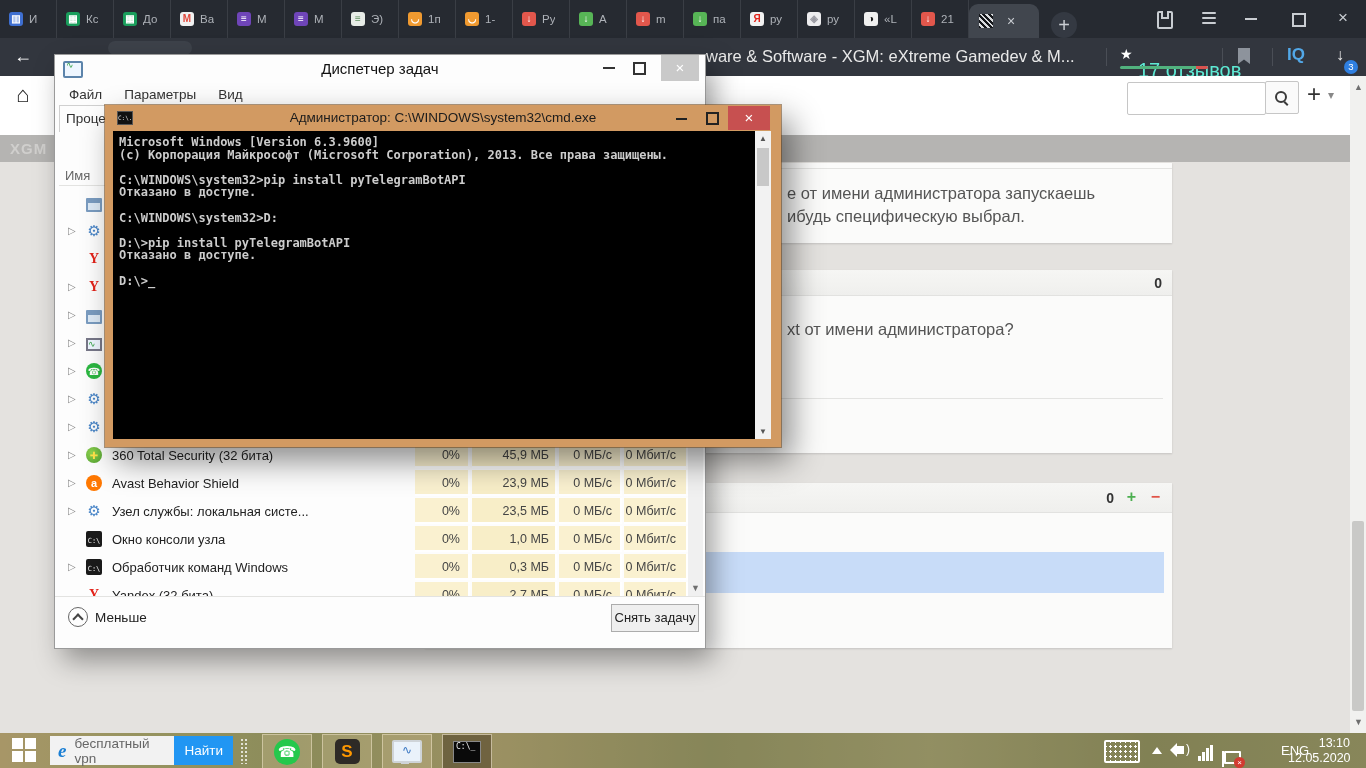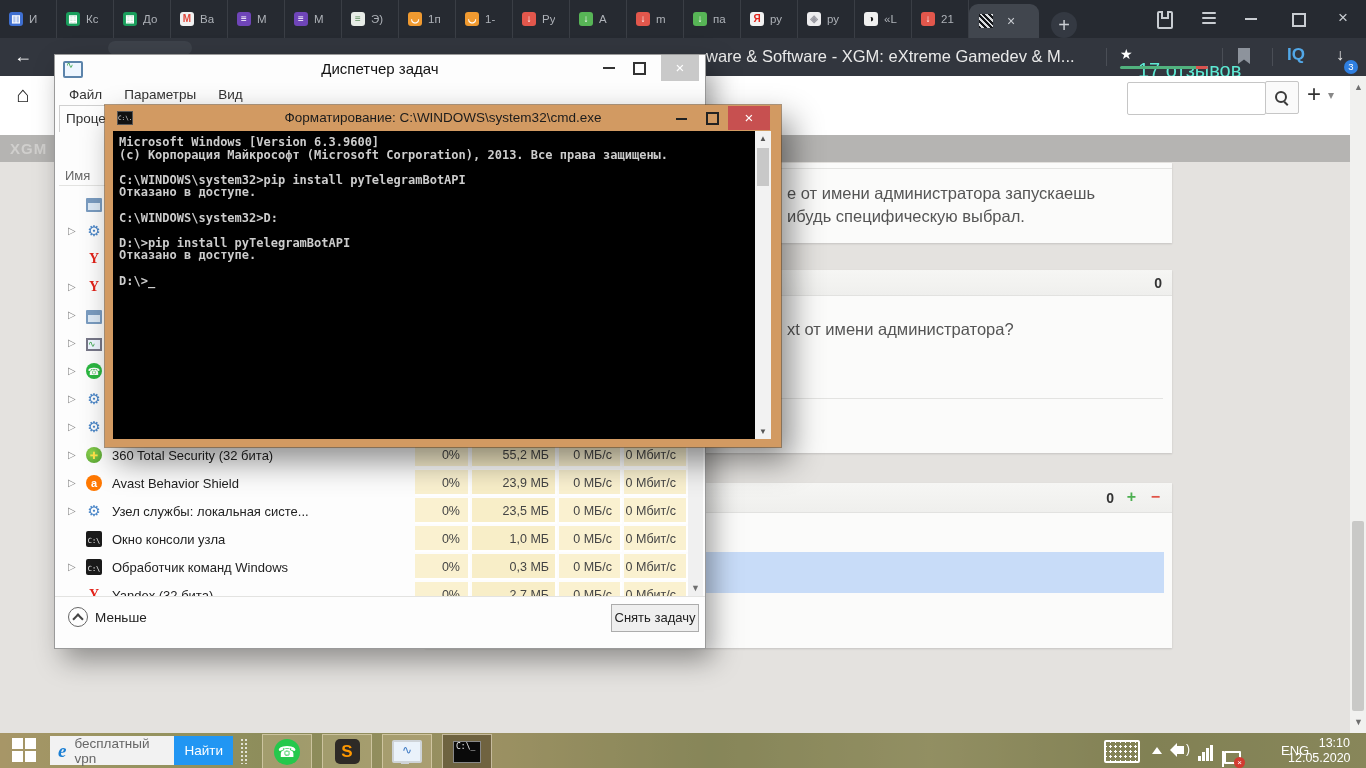--- a/index.html
+++ b/index.html
@@ -356,21 +356,21 @@
         </div>
       </div>
 
     <div class="abs" style="left:3px;top:387px;width:630px;height:154px;overflow:hidden;">
 
     <div class="tmrow">
           <span class="tm-arrow">▷</span>
           <span class="ticon" data-icon="s360"></span>
           <span class="tm-name">360 Total Security (32 бита)</span>
           <span class="tm-cell c-cpu">0%</span>
-          <span class="tm-cell c-mem">55,2 МБ</span>
+          <span class="tm-cell c-mem">45,9 МБ</span>
           <span class="tm-cell c-disk">0 МБ/с</span>
           <span class="tm-cell c-net">0 Мбит/с</span>
         </div>
         <div class="tmrow">
           <span class="tm-arrow">▷</span>
           <span class="ticon" data-icon="avast"></span>
           <span class="tm-name">Avast Behavior Shield</span>
           <span class="tm-cell c-cpu">0%</span>
           <span class="tm-cell c-mem">23,9 МБ</span>
           <span class="tm-cell c-disk">0 МБ/с</span>
@@ -420,21 +420,21 @@
 
     <div class="divline abs" style="left:0;top:541px;width:650px;"></div>
     <div class="chev-circle abs" style="left:13px;top:552px;"></div>
     <span class="abs" style="left:40px;top:555px;font-size:13.5px;color:#222;">Меньше</span>
     <div id="endtask" class="abs" style="left:556px;top:549px;">Снять задачу</div>
   </div>
 
   <div id="cmd" class="abs">
     <div class="abs" style="left:0;top:0;width:676px;height:26px;">
       <div class="cmdicon abs" style="left:12px;top:6px;">C:\.</div>
-      <div id="cmd-title" class="abs" style="left:0;width:676px;top:5px;text-align:center;">Форматирование: C:\WINDOWS\system32\cmd.exe</div>
+      <div id="cmd-title" class="abs" style="left:0;width:676px;top:5px;text-align:center;">Администратор: C:\WINDOWS\system32\cmd.exe</div>
       <div class="abs" style="left:571px;top:13px;width:11px;height:2px;background:#222;"></div>
       <div class="abs" style="left:601px;top:7px;width:9px;height:9px;border:2px solid #222;"></div>
       <div id="cmd-close" class="abs" style="left:623px;top:1px;width:42px;height:24px;">×</div>
     </div>
     <div id="console" class="abs">
 
     <div class="cline">Microsoft Windows [Version 6.3.9600]</div>
         <div class="cline">(c) Корпорация Майкрософт (Microsoft Corporation), 2013. Все права защищены.</div>
         <div class="cline"></div>
         <div class="cline">C:\WINDOWS\system32&gt;pip install pyTelegramBotAPI</div>

